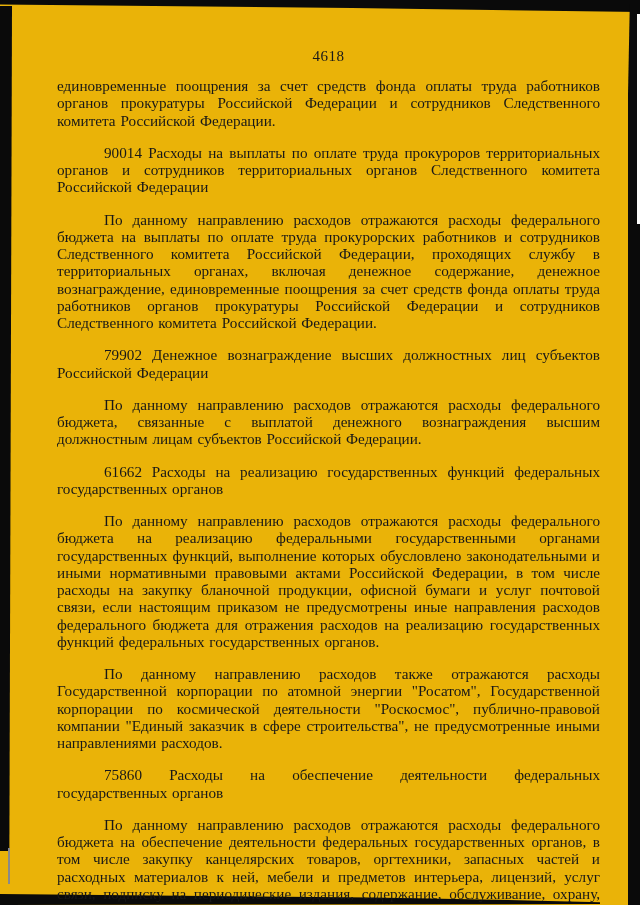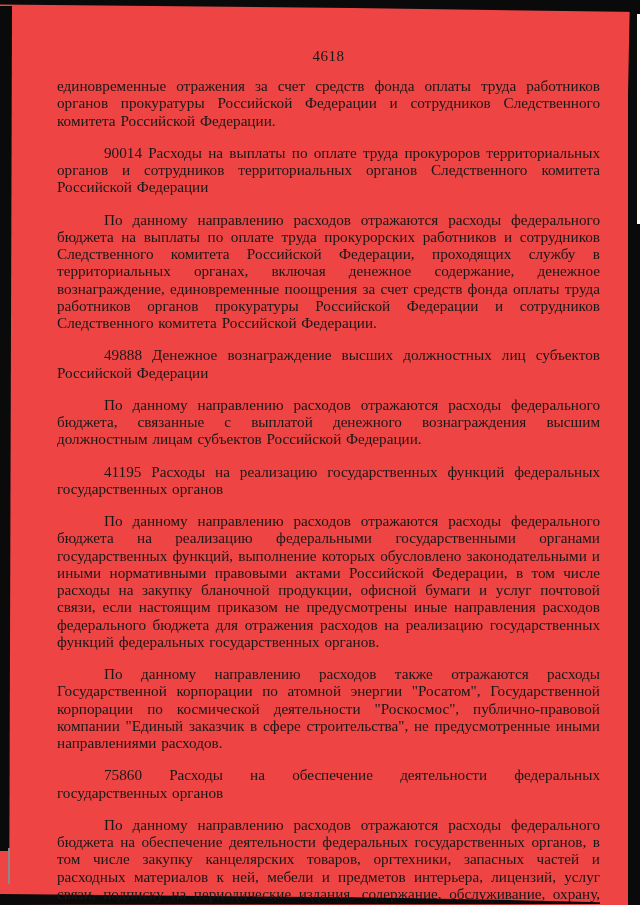--- a/index.html
+++ b/index.html
@@ -5,21 +5,21 @@
   html, body { margin: 0; padding: 0; }
   body {
     width: 640px; height: 905px;
     background: #ffffff;
     font-family: "Liberation Serif", "DejaVu Serif", serif;
     overflow: hidden;
   }
   .scan-page {
     position: relative;
     width: 640px; height: 905px;
-    background: #ef4444;
+    background: #eab308;
     overflow: hidden;
   }
   
   .edge { position: absolute; background: #0a0a0a; }
   .edge-top {
     left: 0; top: 0; width: 640px; height: 13px;
     clip-path: polygon(0 0, 100% 0, 100% 92%, 55% 62%, 0 34%);
   }
   .edge-left {
     left: 0; top: 6px; width: 12px; height: 845px;
@@ -70,25 +70,25 @@
   <div class="edge edge-top"></div>
   <div class="edge edge-left"></div>
   <div class="edge-left-tail" style="position:absolute;"></div>
   <div class="edge edge-right"></div>
   <div class="edge-right-sliver" style="position:absolute;"></div>
   <div class="edge edge-bottom"></div>
 
   <div class="page-number">4618</div>
 
   <div class="text-block">
-      <p class="para">единовременные отражения за счет средств фонда оплаты труда работников органов прокуратуры Российской Федерации и сотрудников Следственного комитета Российской Федерации.</p>
+      <p class="para">единовременные поощрения за счет средств фонда оплаты труда работников органов прокуратуры Российской Федерации и сотрудников Следственного комитета Российской Федерации.</p>
       <p class="para indent">90014 Расходы на выплаты по оплате труда прокуроров территориальных органов и сотрудников территориальных органов Следственного комитета Российской Федерации</p>
       <p class="para indent">По данному направлению расходов отражаются расходы федерального бюджета на выплаты по оплате труда прокурорских работников и сотрудников Следственного комитета Российской Федерации, проходящих службу в территориальных органах, включая денежное содержание, денежное вознаграждение, единовременные поощрения за счет средств фонда оплаты труда работников органов прокуратуры Российской Федерации и сотрудников Следственного комитета Российской Федерации.</p>
-      <p class="para indent">49888 Денежное вознаграждение высших должностных лиц субъектов Российской Федерации</p>
+      <p class="para indent">79902 Денежное вознаграждение высших должностных лиц субъектов Российской Федерации</p>
       <p class="para indent">По данному направлению расходов отражаются расходы федерального бюджета, связанные с выплатой денежного вознаграждения высшим должностным лицам субъектов Российской Федерации.</p>
-      <p class="para indent">41195 Расходы на реализацию государственных функций федеральных государственных органов</p>
+      <p class="para indent">61662 Расходы на реализацию государственных функций федеральных государственных органов</p>
       <p class="para indent">По данному направлению расходов отражаются расходы федерального бюджета на реализацию федеральными государственными органами государственных функций, выполнение которых обусловлено законодательными и иными нормативными правовыми актами Российской Федерации, в том числе расходы на закупку бланочной продукции, офисной бумаги и услуг почтовой связи, если настоящим приказом не предусмотрены иные направления расходов федерального бюджета для отражения расходов на реализацию государственных функций федеральных государственных органов.</p>
       <p class="para indent">По данному направлению расходов также отражаются расходы Государственной корпорации по атомной энергии "Росатом", Государственной корпорации по космической деятельности "Роскосмос", публично-правовой компании "Единый заказчик в сфере строительства", не предусмотренные иными направлениями расходов.</p>
       <p class="para indent">75860 Расходы на обеспечение деятельности федеральных государственных органов</p>
       <p class="para indent">По данному направлению расходов отражаются расходы федерального бюджета на обеспечение деятельности федеральных государственных органов, в том числе закупку канцелярских товаров, оргтехники, запасных частей и расходных материалов к ней, мебели и предметов интерьера, лицензий, услуг связи, подписку на периодические издания, содержание, обслуживание, охрану, текущий и капитальный ремонт недвижимого имущества, аренду зданий, помещений, возмещение арендодателям (ссудодателям) стоимости коммунальных услуг в части, направленной на обеспечение полученных в аренду (безвозмездное пользование) объектов, оплату автотранспортного обеспечения (с персональным закреплением),</p>
     </div>
 
 </div>
 
 </body></html>

